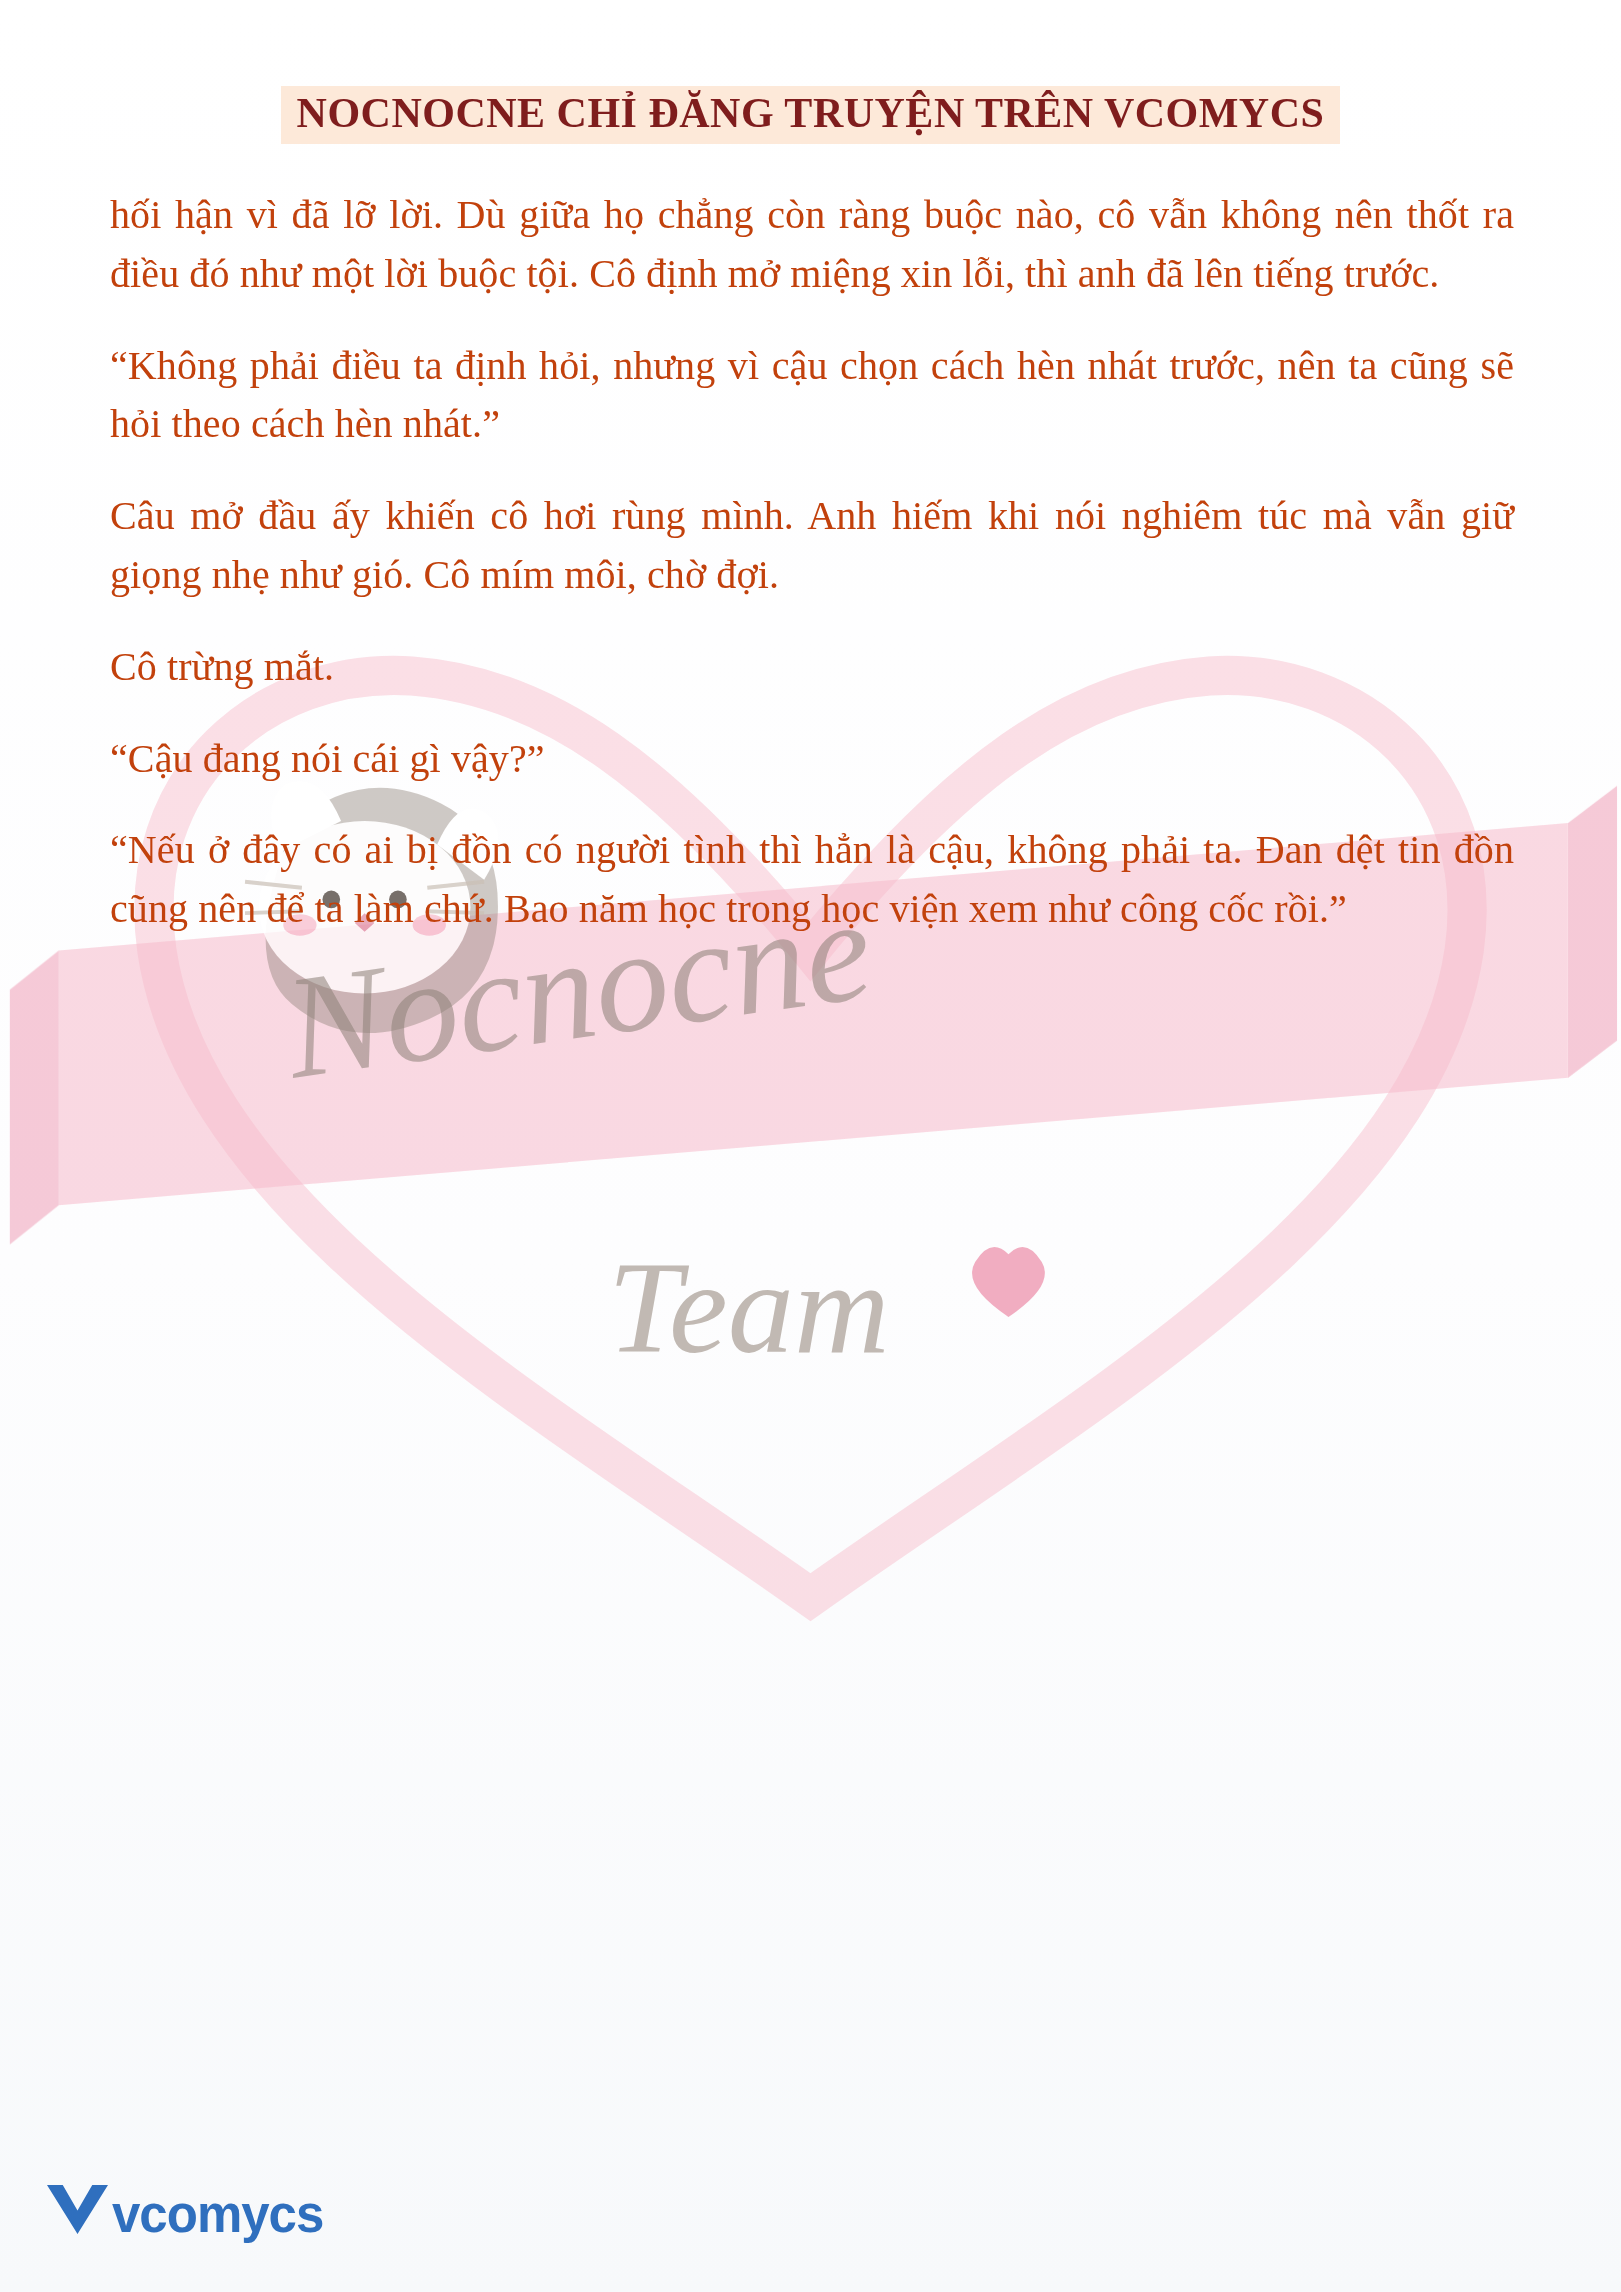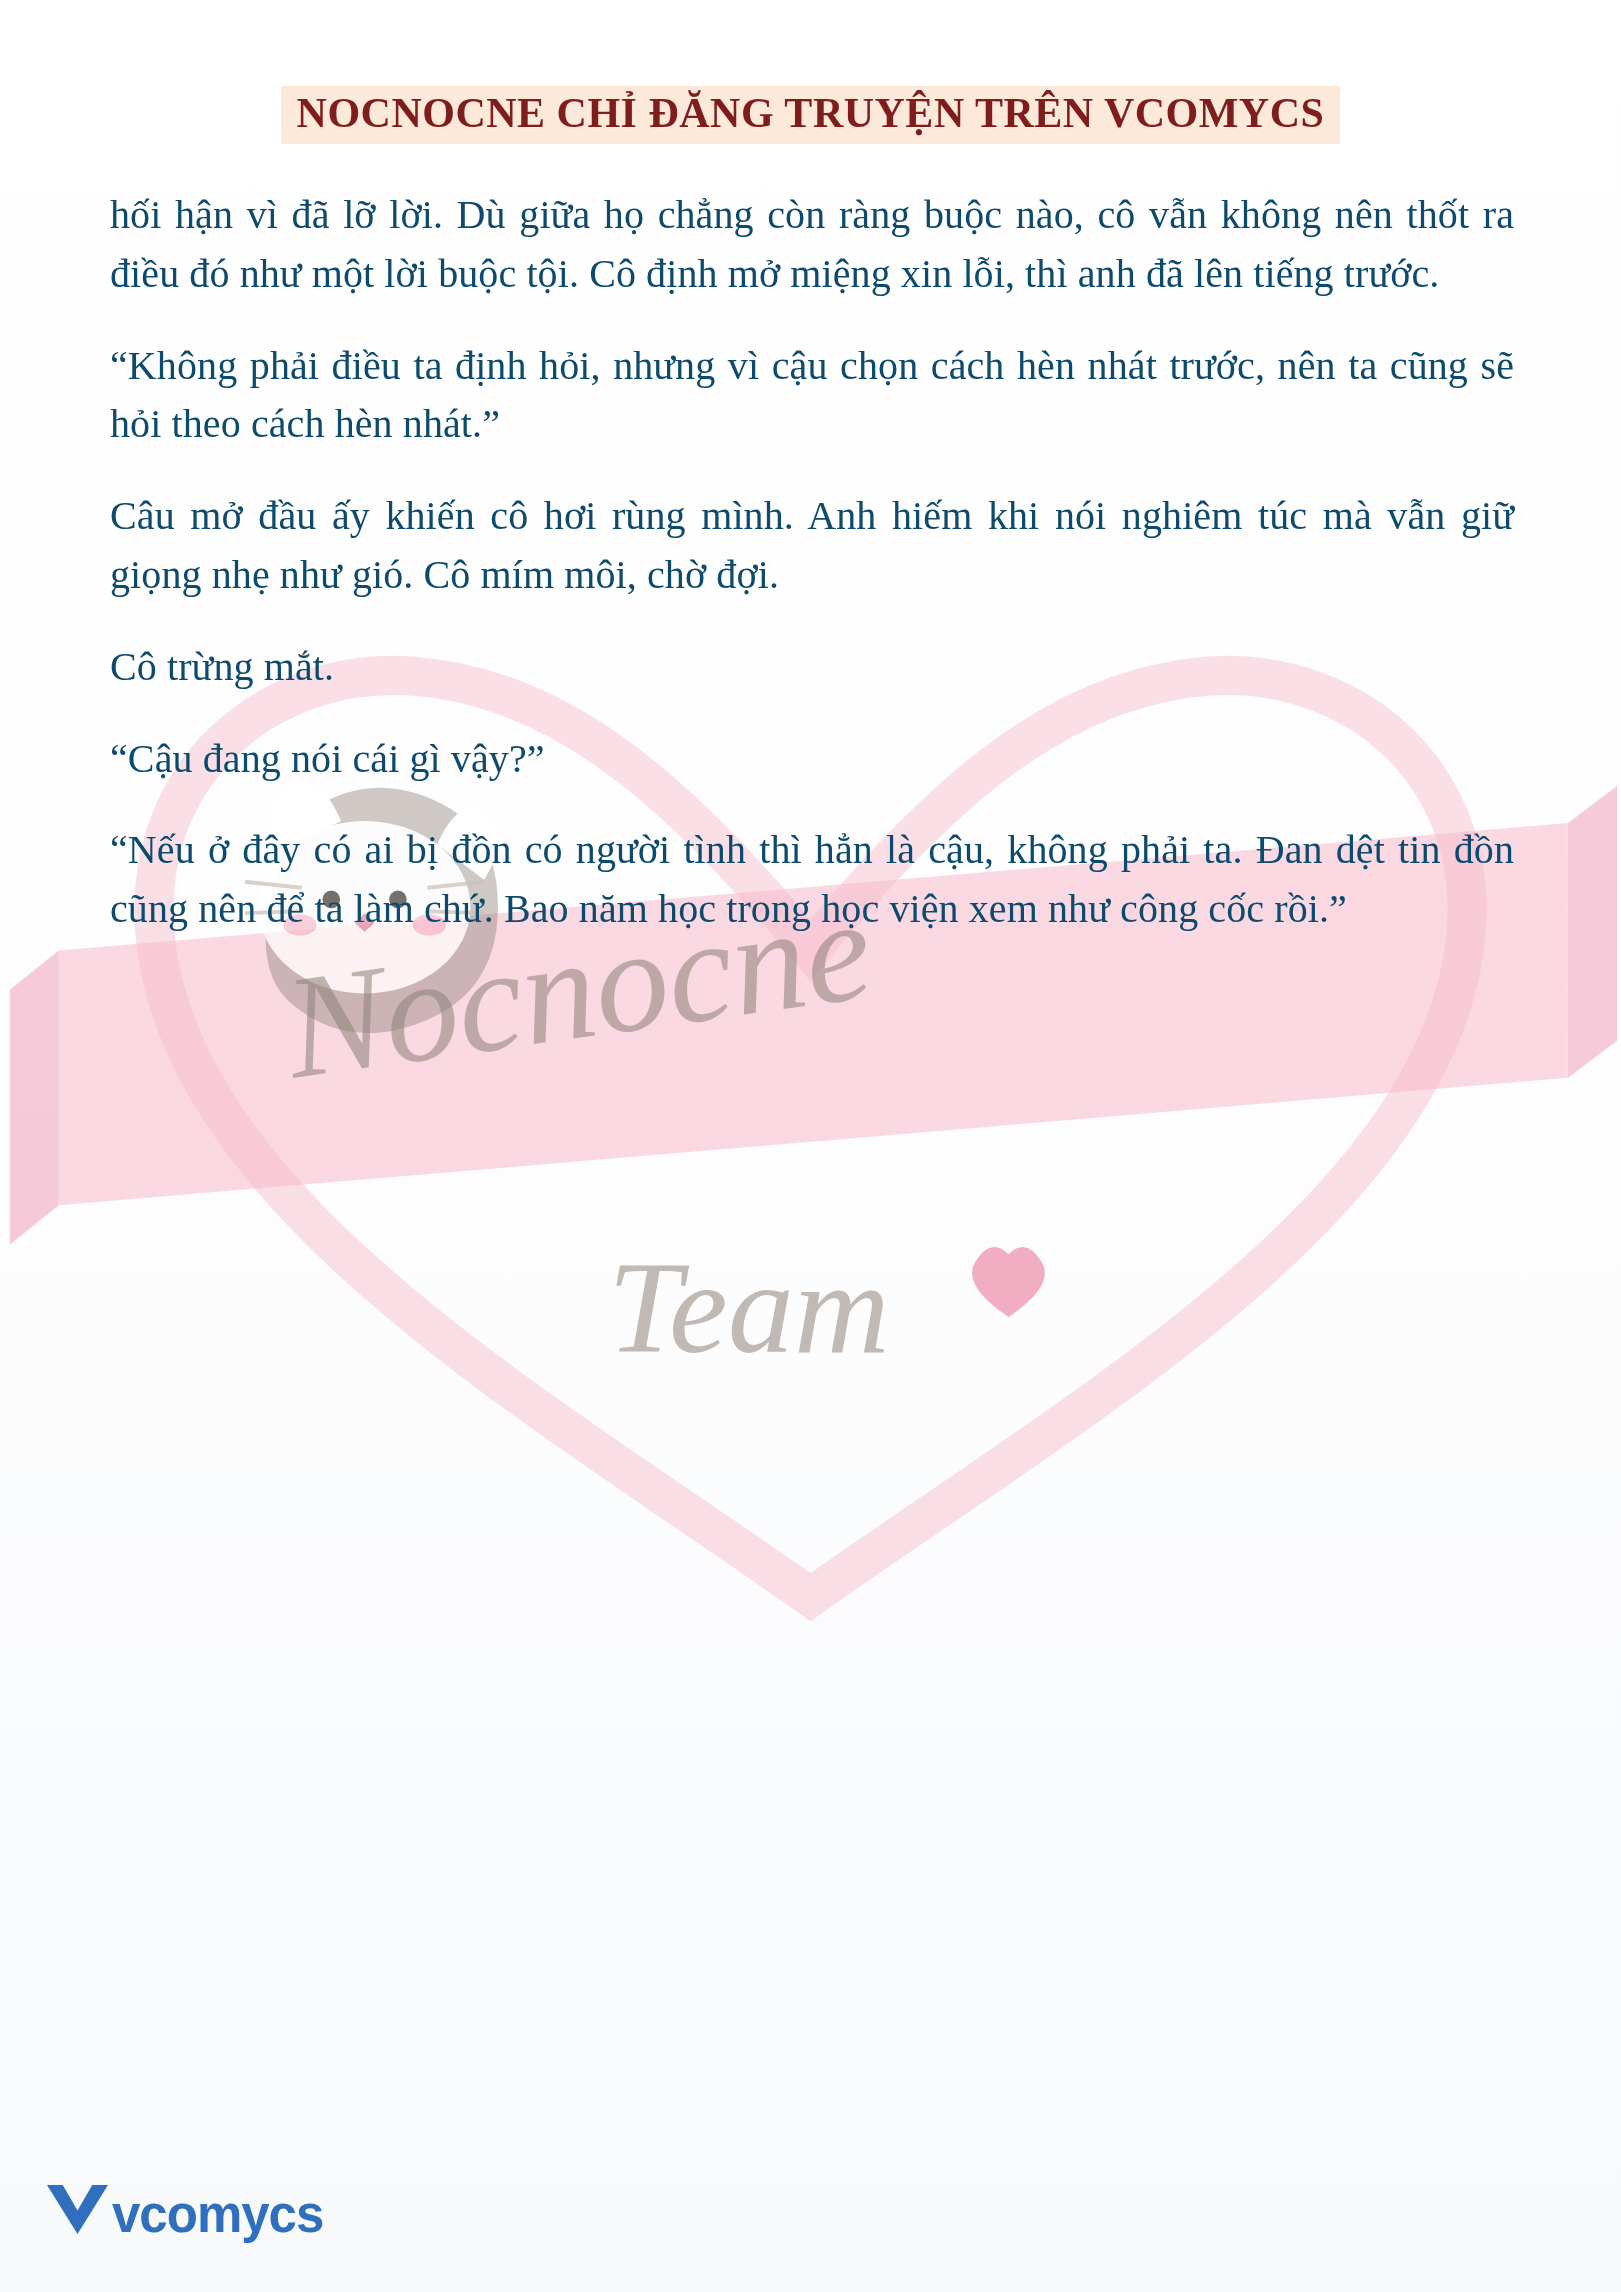--- a/index.html
+++ b/index.html
@@ -62,21 +62,21 @@
     position: absolute;
     left: 110px;
     top: 186px;
     width: 1404px;
     z-index: 4;
   }
   .para {
     font-family: "Liberation Serif", serif;
     font-size: 40px;
     line-height: 1.47;
-    color: #0c4a6e;
+    color: #c2410c;
     text-align: justify;
     text-justify: inter-word;
     margin: 0 0 33px 0;
     letter-spacing: 0.1px;
   }
   .para:last-child { margin-bottom: 0; }
 
   
   .footer-logo {
     position: absolute;

